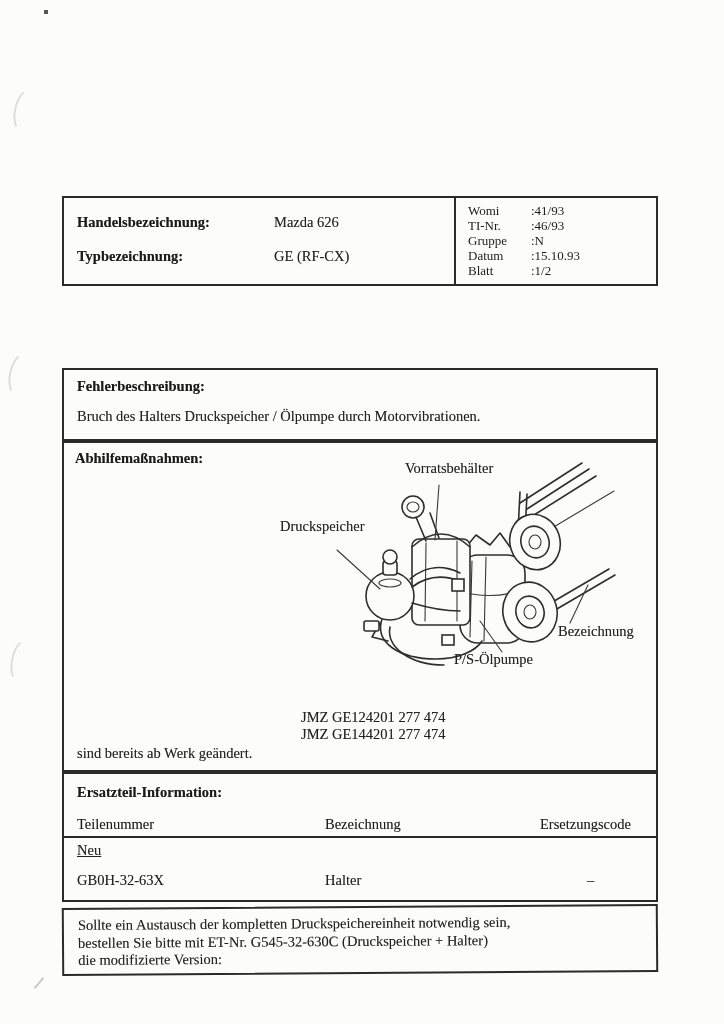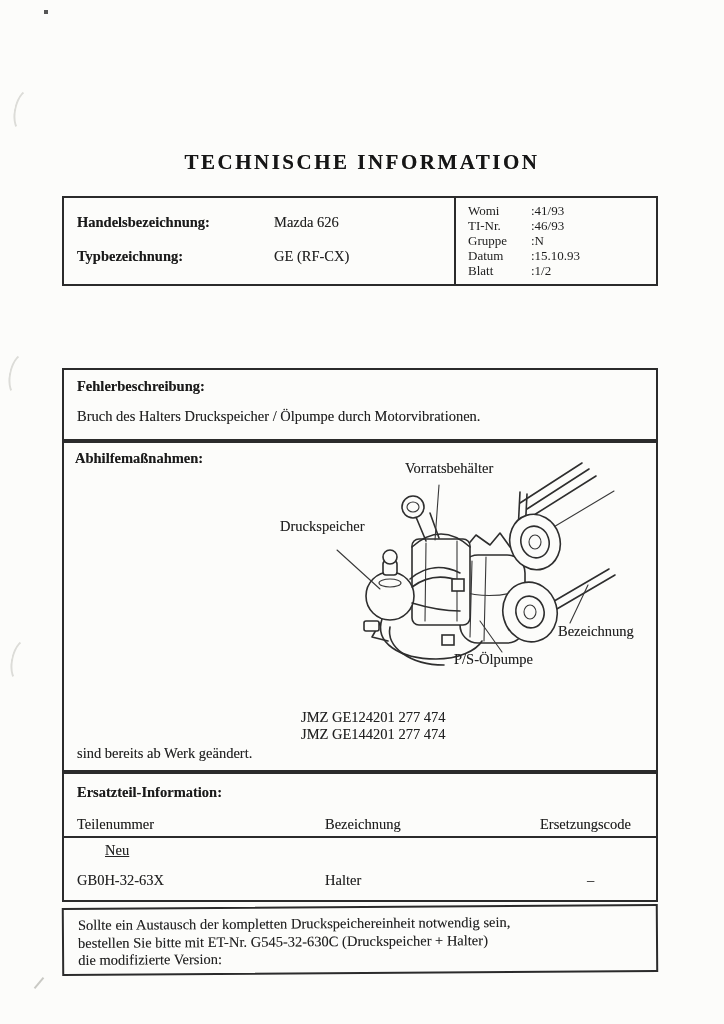--- a/index.html
+++ b/index.html
@@ -52,21 +52,20 @@
 <body>
 
 <div class="page">
 
   <div class="speck" style="left:44px;top:10px;width:4px;height:4px;"></div>
   <div class="crescent" style="left:14px;top:88px;"></div>
   <div class="crescent" style="left:9px;top:352px;"></div>
   <div class="crescent" style="left:11px;top:638px;"></div>
   <div class="speck" style="left:38px;top:976px;width:2px;height:14px;background:#c9c9c4;transform:rotate(40deg);"></div>
 
-  <div class="doc-title">TECHNISCHE INFORMATION</div>
 
   <div class="box" style="top:196px;height:90px;">
     <span class="abs lbl" style="left:13px;top:16px;">Handelsbezeichnung:</span>
     <span class="abs txt" style="left:210px;top:16px;">Mazda 626</span>
     <span class="abs lbl" style="left:13px;top:50px;">Typbezeichnung:</span>
     <span class="abs txt" style="left:210px;top:50px;">GE (RF-CX)</span>
 
     <div class="hdr-right">
       <div class="meta-row">
         <span class="meta-key">Womi</span>
@@ -180,21 +179,21 @@
 
   <div class="box" style="top:772px;height:130px;">
     <span class="abs lbl" style="left:13px;top:10px;">Ersatzteil-Information:</span>
 
     <span class="abs col-head" style="left:13px;top:42px;">Teilenummer</span>
     <span class="abs col-head" style="left:261px;top:42px;">Bezeichnung</span>
     <span class="abs col-head" style="left:476px;top:42px;">Ersetzungscode</span>
 
     <div class="rule" style="top:62px;"></div>
 
-    <span class="abs txt underlined" style="left:13px;top:68px;margin-left:28px;">Neu</span>
+    <span class="abs txt underlined" style="left:13px;top:68px;">Neu</span>
 
     <div>
       <span class="abs txt" style="left:13px;top:98px;">GB0H-32-63X</span>
       <span class="abs txt" style="left:261px;top:98px;">Halter</span>
       <span class="abs txt" style="left:523px;top:98px;">–</span>
     </div>
   </div>
 
   <div class="box footer-box" style="top:906px;height:68px;padding:7px 14px;">
     <div class="txt" style="line-height:17.5px;">Sollte ein Austausch der kompletten Druckspeichereinheit notwendig sein,</div>

